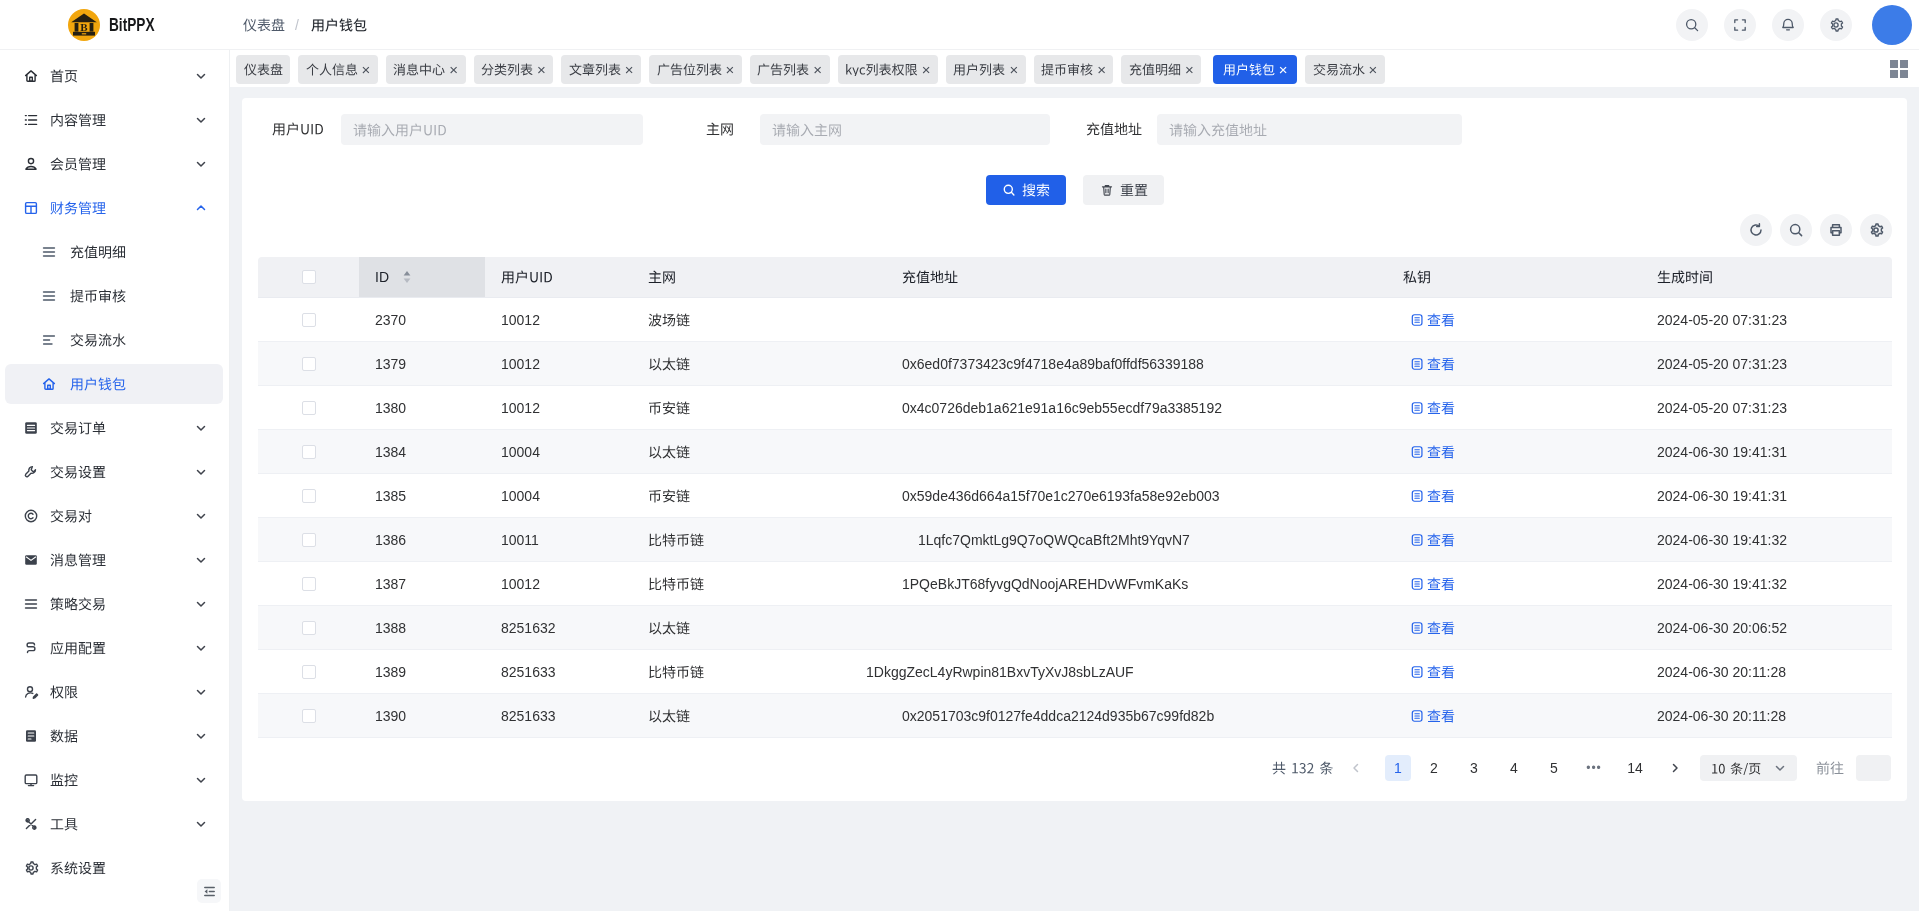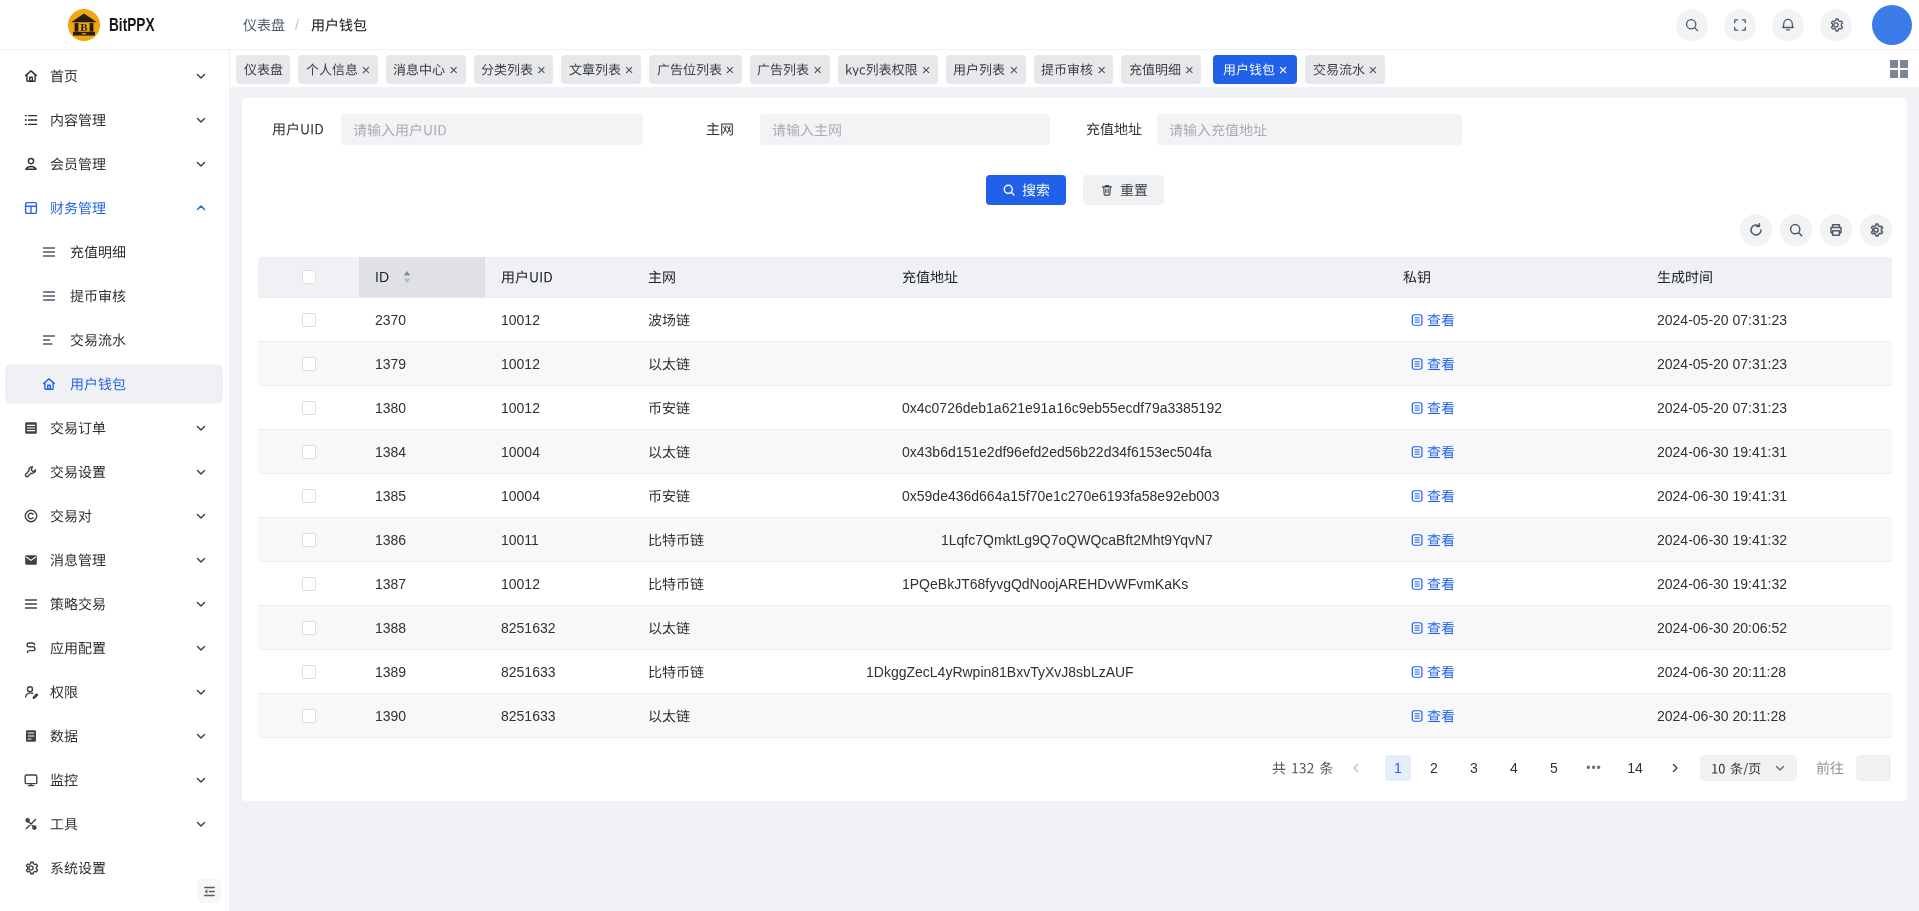--- a/index.html
+++ b/index.html
@@ -700,20 +700,21 @@
         </div>
   <div class="cell" style="left:117px">1379</div>
   <div class="cell" style="left:243px">10012</div>
   <div class="cell" style="left:390px">
           <svg width="42.0" height="14" viewBox="0 0 3000 1000" fill="#303133">
             <use href="#g4EE5" x="0"></use>
             <use href="#g592A" x="1000"></use>
             <use href="#g94FE" x="2000"></use>
           </svg>
         </div>
+  <div class="cell" style="left:644px">0x6ed0f7373423c9f4718e4a89baf0ffdf56339188</div>
   <div class="cell link" style="left:1153px">
           <svg class="ic" width="14" height="14" viewBox="0 0 16 16" fill="none" stroke="#2563eb" stroke-width="1.4" stroke-linecap="round" stroke-linejoin="round">
             <rect x="1.5" y="2" width="11" height="12" rx="2.5"></rect>
             <path d="M4.5 5.4 h5 M4.5 8 h5 M4.5 10.6 h5" stroke-width="1.3"></path>
           </svg>
           <span style="width:2px"></span>
           <svg width="28.0" height="14" viewBox="0 0 2000 1000" fill="#2563eb">
             <use href="#g67E5" x="0"></use>
             <use href="#g770B" x="1000"></use>
           </svg>
@@ -753,21 +754,20 @@
         </div>
   <div class="cell" style="left:117px">1384</div>
   <div class="cell" style="left:243px">10004</div>
   <div class="cell" style="left:390px">
           <svg width="42.0" height="14" viewBox="0 0 3000 1000" fill="#303133">
             <use href="#g4EE5" x="0"></use>
             <use href="#g592A" x="1000"></use>
             <use href="#g94FE" x="2000"></use>
           </svg>
         </div>
-  <div class="cell" style="left:644px">0x43b6d151e2df96efd2ed56b22d34f6153ec504fa</div>
   <div class="cell link" style="left:1153px">
           <svg class="ic" width="14" height="14" viewBox="0 0 16 16" fill="none" stroke="#2563eb" stroke-width="1.4" stroke-linecap="round" stroke-linejoin="round">
             <rect x="1.5" y="2" width="11" height="12" rx="2.5"></rect>
             <path d="M4.5 5.4 h5 M4.5 8 h5 M4.5 10.6 h5" stroke-width="1.3"></path>
           </svg>
           <span style="width:2px"></span>
           <svg width="28.0" height="14" viewBox="0 0 2000 1000" fill="#2563eb">
             <use href="#g67E5" x="0"></use>
             <use href="#g770B" x="1000"></use>
           </svg>
@@ -808,21 +808,21 @@
   <div class="cell" style="left:117px">1386</div>
   <div class="cell" style="left:243px">10011</div>
   <div class="cell" style="left:390px">
           <svg width="56.0" height="14" viewBox="0 0 4000 1000" fill="#303133">
             <use href="#g6BD4" x="0"></use>
             <use href="#g7279" x="1000"></use>
             <use href="#g5E01" x="2000"></use>
             <use href="#g94FE" x="3000"></use>
           </svg>
         </div>
-  <div class="cell" style="left:683px">1Lqfc7QmktLg9Q7oQWQcaBft2Mht9YqvN7</div>
+  <div class="cell" style="left:660px">1Lqfc7QmktLg9Q7oQWQcaBft2Mht9YqvN7</div>
   <div class="cell link" style="left:1153px">
           <svg class="ic" width="14" height="14" viewBox="0 0 16 16" fill="none" stroke="#2563eb" stroke-width="1.4" stroke-linecap="round" stroke-linejoin="round">
             <rect x="1.5" y="2" width="11" height="12" rx="2.5"></rect>
             <path d="M4.5 5.4 h5 M4.5 8 h5 M4.5 10.6 h5" stroke-width="1.3"></path>
           </svg>
           <span style="width:2px"></span>
           <svg width="28.0" height="14" viewBox="0 0 2000 1000" fill="#2563eb">
             <use href="#g67E5" x="0"></use>
             <use href="#g770B" x="1000"></use>
           </svg>
@@ -917,20 +917,21 @@
         </div>
   <div class="cell" style="left:117px">1390</div>
   <div class="cell" style="left:243px">8251633</div>
   <div class="cell" style="left:390px">
           <svg width="42.0" height="14" viewBox="0 0 3000 1000" fill="#303133">
             <use href="#g4EE5" x="0"></use>
             <use href="#g592A" x="1000"></use>
             <use href="#g94FE" x="2000"></use>
           </svg>
         </div>
+  <div class="cell" style="left:644px">0x2051703c9f0127fe4ddca2124d935b67c99fd82b</div>
   <div class="cell link" style="left:1153px">
           <svg class="ic" width="14" height="14" viewBox="0 0 16 16" fill="none" stroke="#2563eb" stroke-width="1.4" stroke-linecap="round" stroke-linejoin="round">
             <rect x="1.5" y="2" width="11" height="12" rx="2.5"></rect>
             <path d="M4.5 5.4 h5 M4.5 8 h5 M4.5 10.6 h5" stroke-width="1.3"></path>
           </svg>
           <span style="width:2px"></span>
           <svg width="28.0" height="14" viewBox="0 0 2000 1000" fill="#2563eb">
             <use href="#g67E5" x="0"></use>
             <use href="#g770B" x="1000"></use>
           </svg>

